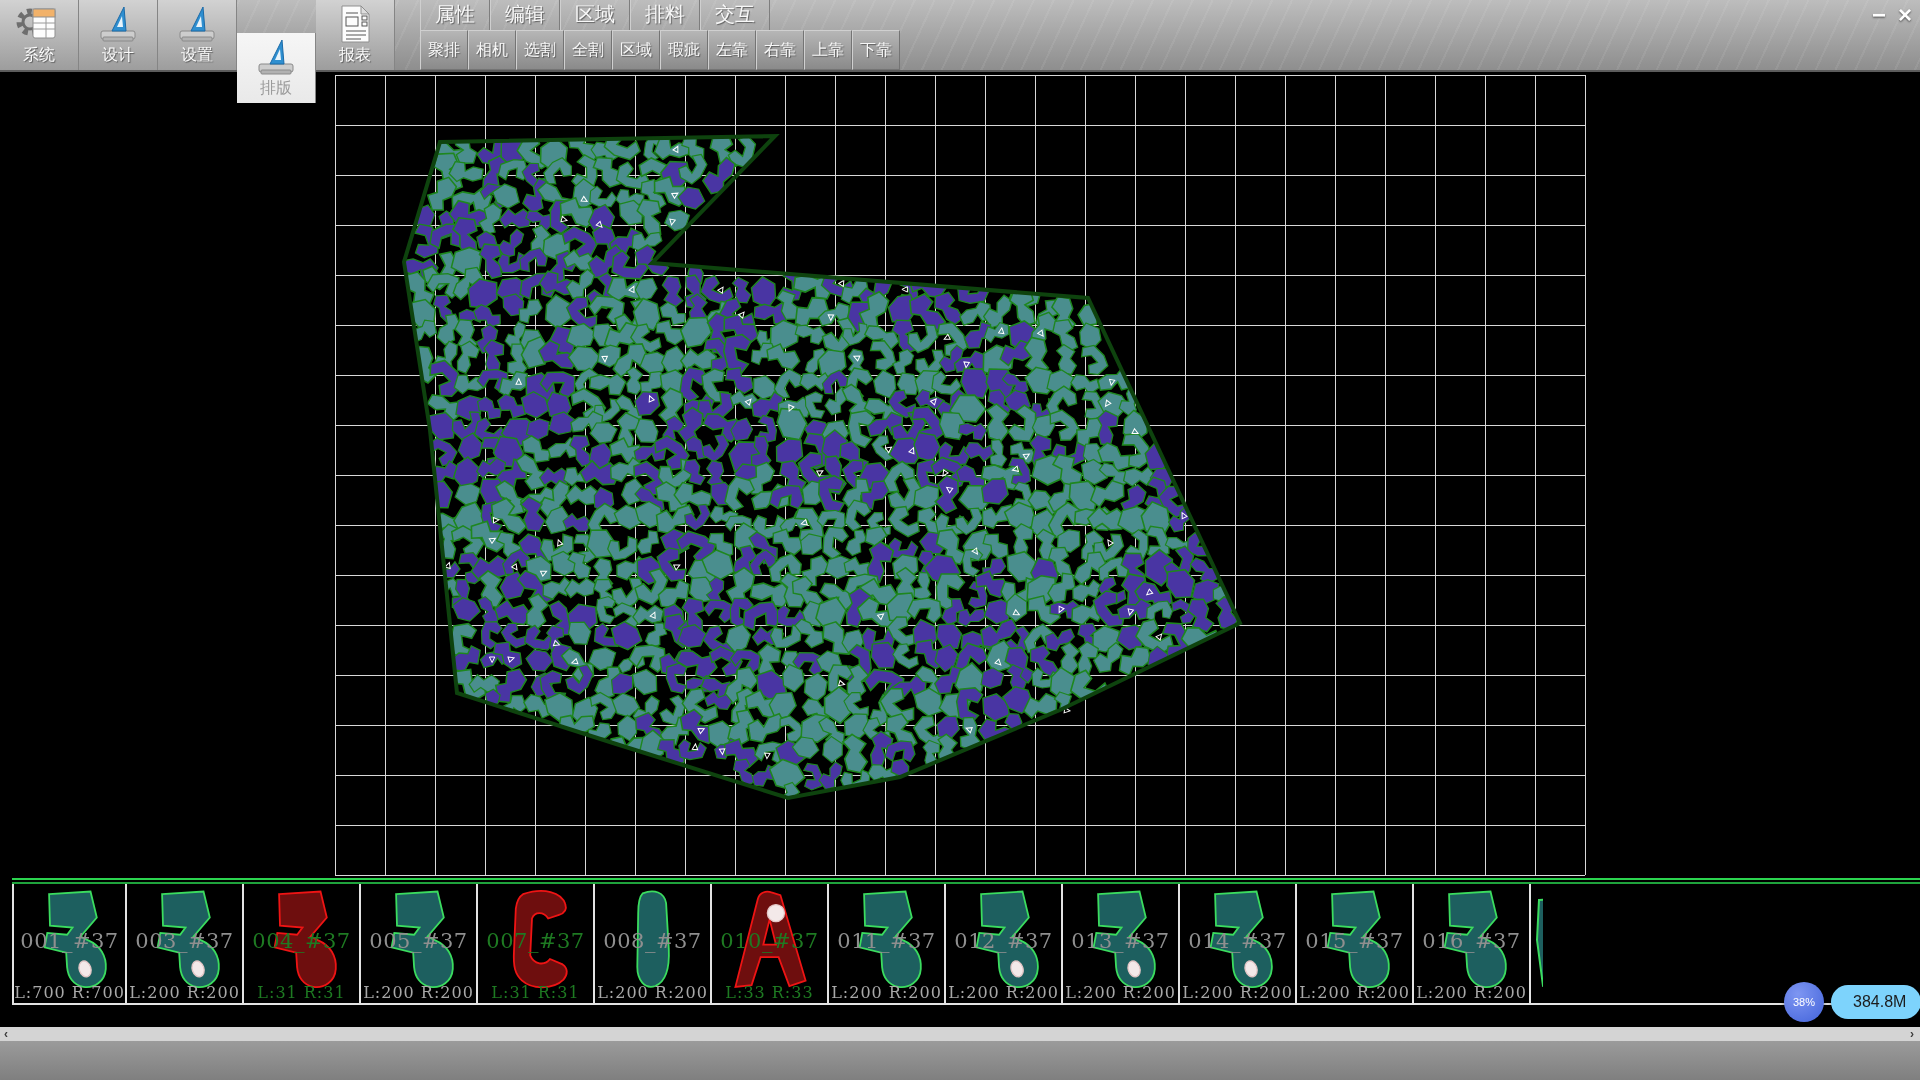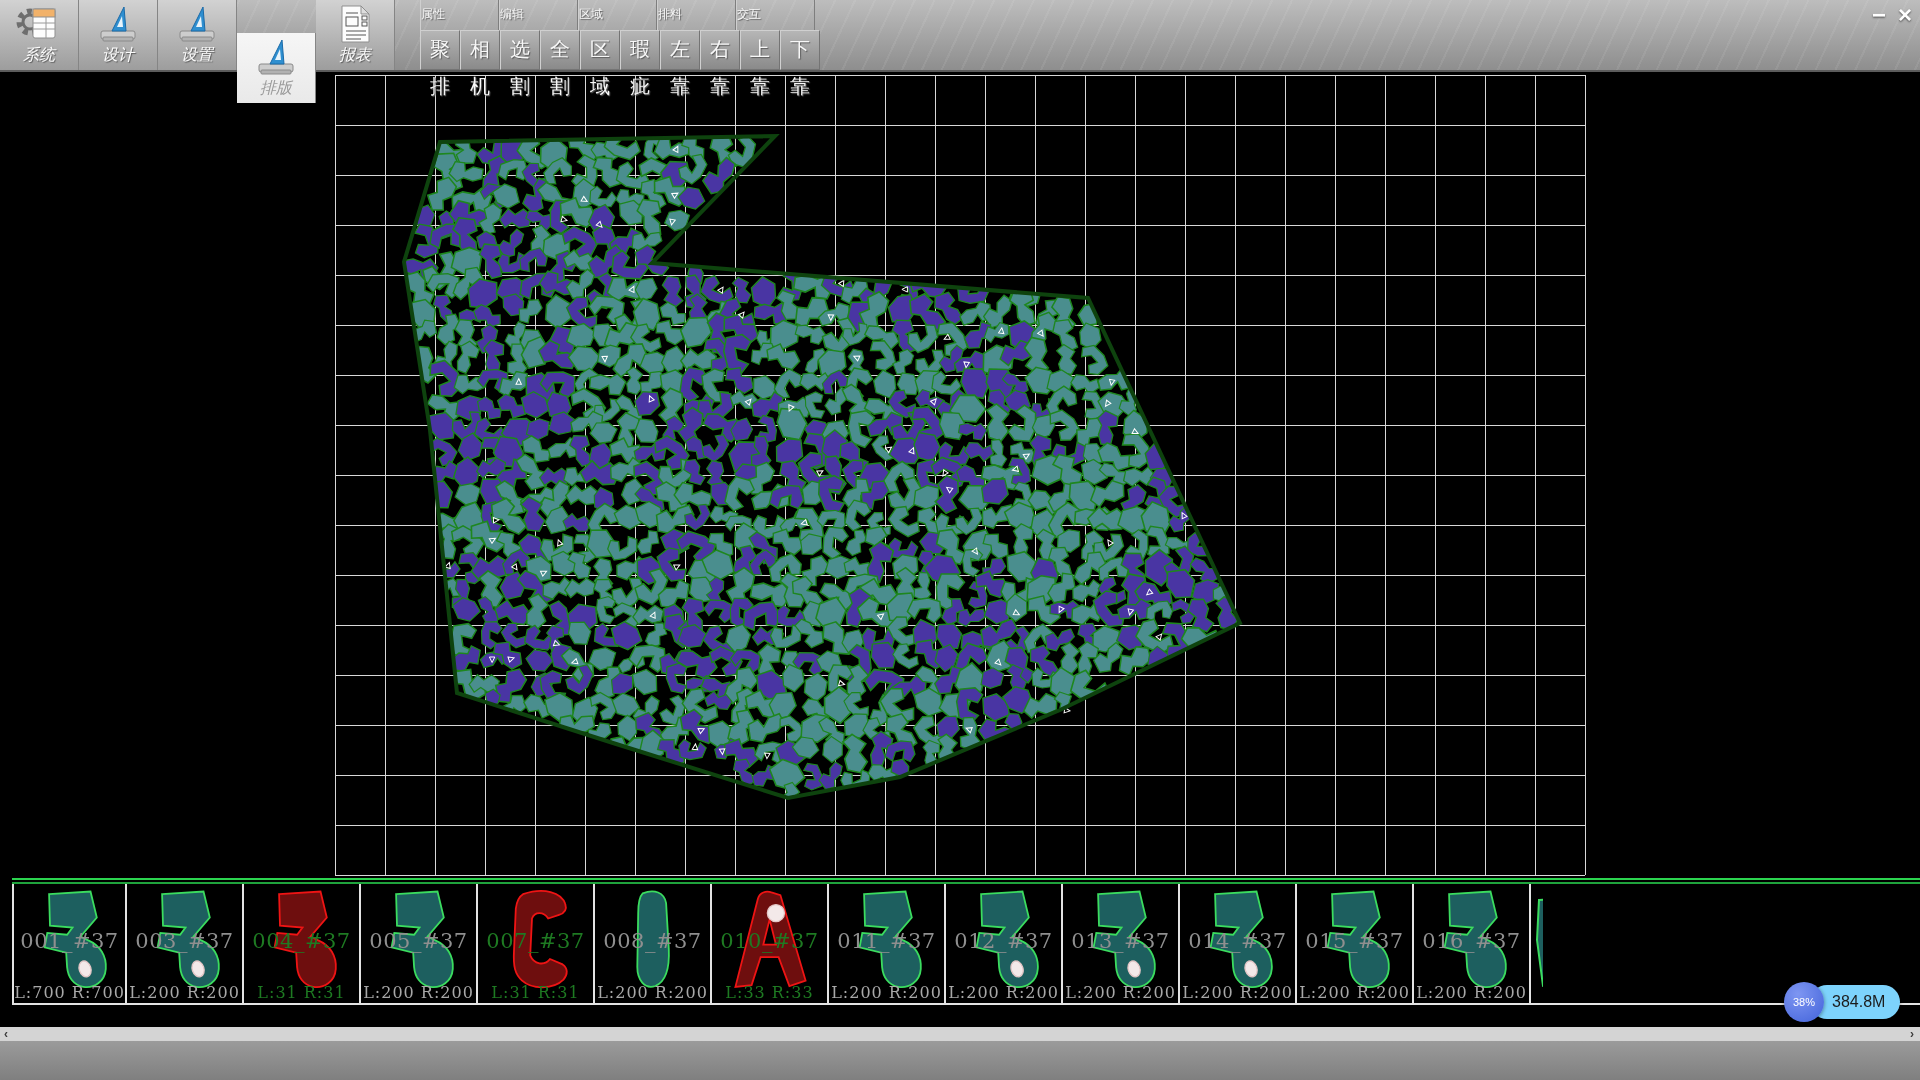--- a/index.html
+++ b/index.html
@@ -7,32 +7,32 @@
   .app { position:relative; width:1920px; height:1080px; }
 
   
   .toolbar { position:absolute; left:0; top:0; width:1920px; height:72px;
     background:linear-gradient(#bdbdbd,#8e8e8e);
     border-bottom:2px solid #5c5c5c; }
   .toolbar::after { content:""; position:absolute; inset:0; pointer-events:none;
     background:repeating-linear-gradient(115deg, rgba(255,255,255,.07) 0 2px, rgba(0,0,0,0) 2px 18px); }
   .icon-buttons { position:absolute; left:0; top:0; height:70px; display:flex; z-index:2; }
   .icon-btn { width:79px; height:70px; display:flex; flex-direction:column; align-items:center; justify-content:flex-start;
-    padding-top:3px; background:linear-gradient(#d2d2d2,#9d9d9d); border-right:1px solid #858585; cursor:pointer;font-style:italic; }
+    padding-top:3px; background:linear-gradient(#d2d2d2,#9d9d9d); border-right:1px solid #858585; cursor:pointer; }
   .icon-btn .ic { height:42px; display:flex; align-items:center; }
   .icon-btn .lbl { font-size:16px; color:#fbfbfb; text-shadow:1px 1px 1px #5a5a5a; line-height:20px; }
   .icon-btn.active { background:linear-gradient(#f6f6f6,#e9e9e9);margin-top:33px; }
   .icon-btn.active .lbl { color:#9a9a9a; text-shadow:none; }
 
   .right-rows { position:absolute; left:420px; top:0; right:0; z-index:2; }
   .menu-row { height:30px; display:flex; }
-  .menu-btn { width:79px; line-height:29px; font-size:12px; color:#f8f8f8;
+  .menu-btn { width:70px; text-align:center; line-height:29px; font-size:20px; color:#f8f8f8;
     text-shadow:1px 1px 1px #606060; border-left:1px solid #cfcfcf; border-right:1px solid #7e7e7e; cursor:pointer; }
   .tool-row { height:40px; display:flex; }
-  .tool-btn { width:40px; text-align:center; line-height:37px; font-size:20px; color:#f8f8f8;
+  .tool-btn { width:48px; text-align:center; line-height:37px; font-size:16px; color:#f8f8f8;
     text-shadow:1px 1px 1px #5c5c5c; background:linear-gradient(#b6b6b6,#8a8a8a);
     border:1px solid; border-color:#d0d0d0 #747474 #747474 #d0d0d0; cursor:pointer; }
 
   .win-controls { position:absolute; right:8px; top:2px; z-index:3; display:flex; gap:12px; }
   .win-controls span { font-size:24px; font-weight:bold; color:#ffffff; text-shadow:0 1px 2px #4a4a4a;
     cursor:pointer; line-height:26px; }
 
   
   .canvas-area { position:absolute; left:0; top:72px; width:1920px; height:806px; background:#000; }
   .canvas-area svg { display:block; }
@@ -44,21 +44,21 @@
   .cell { position:relative; flex:0 0 117px; border-right:2px solid #e3e3e3; background:#000; overflow:hidden; cursor:pointer; }
   .cell:first-child { border-left:2px solid #e3e3e3; flex-basis:115px; }
   .cell svg { position:absolute; left:5px; top:3px; right:5px; bottom:8px; width:107px; height:108px; }
   .cell .pid { position:absolute; left:0; right:0; top:50%; transform:translateY(-62%); text-align:center;
     font-family:"DejaVu Serif", serif; font-size:21px; letter-spacing:0.5px; pointer-events:none; }
   .cell .plr { position:absolute; left:0; right:0; bottom:1px; text-align:center;
     font-family:"DejaVu Serif", serif; font-size:16px; letter-spacing:1px; pointer-events:none; }
   .cell-partial { position:relative; flex:0 0 12px; background:#000; overflow:hidden; }
 
   
-  .badge { position:absolute; left:1784px; top:982px; display:flex; align-items:center; z-index:5; }
+  .badge { position:absolute; left:1784px; top:982px; display:flex; align-items:center; z-index:5;gap:21px; }
   .badge-circle { width:40px; height:40px; border-radius:50%; z-index:2;
     background:radial-gradient(circle at 35% 30%, #7e96f2, #4263da);
     color:#fff; font-size:11px; display:flex; align-items:center; justify-content:center;
     box-shadow:0 1px 4px rgba(0,0,0,.45); }
   .badge-pill { height:34px; margin-left:-14px; padding:0 15px 0 22px; background:#7dd3fc; border-radius:17px;
     display:flex; align-items:center; font-size:16px; color:#1c1c1c;
     box-shadow:0 1px 4px rgba(0,0,0,.35); }
 
   
   .hscroll { position:absolute; left:0; top:1027px; width:1920px; height:14px; background:#d4d4d4; }

